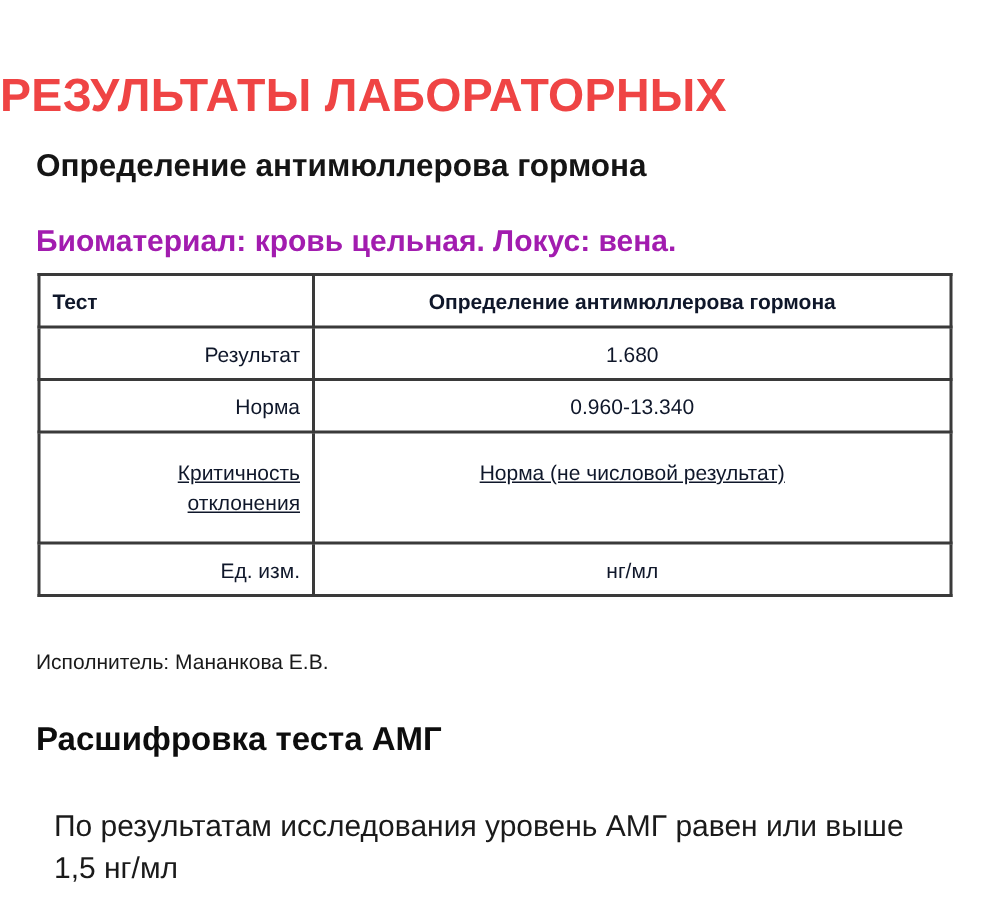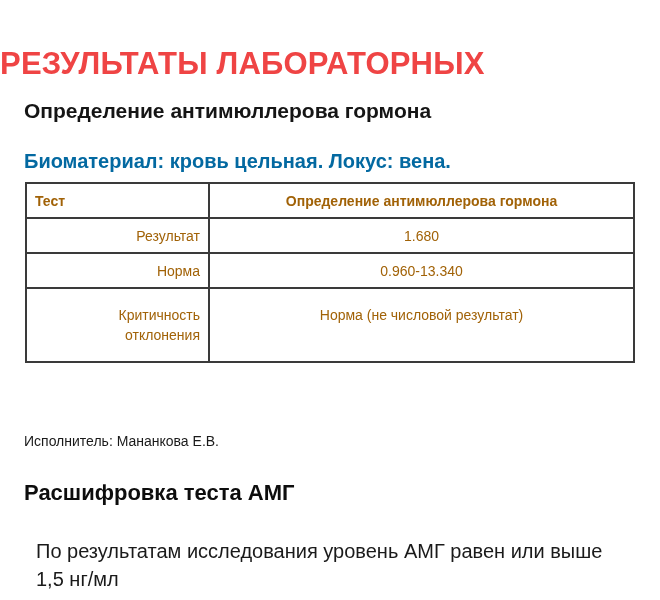--- a/index.html
+++ b/index.html
@@ -37,46 +37,46 @@
       line-height: 26px;
       color: #151515;
     }
     .biomaterial {
       position: absolute;
       left: 24px;
       top: 148px;
       font-weight: bold;
       font-size: 20px;
       line-height: 26px;
-      color: #0369a1;
+      color: #a21caf;
     }
     table.results {
       position: absolute;
       left: 25px;
       top: 182px;
       width: 610px;
       border-collapse: collapse;
       font-size: 14px;
-      color: #a16207;
+      color: #0f172a;
     }
     table.results td, table.results th {
       border: 2px solid #3a3a3a;
       padding: 0 8px;
       vertical-align: middle;
     }
     table.results th {
       font-weight: bold;
       height: 33px;
     }
     table.results th.col-label { text-align: left; width: 165px; }
     table.results th.col-value { text-align: center; }
     table.results td { height: 33px; }
     table.results td.label { text-align: right; width: 165px; line-height: 20px; }
     table.results td.value { text-align: center; }
-    table.results tr.tall td { height: 54px; }
+    table.results tr.tall td { height: 54px; text-decoration: underline; }
     table.results tr.tall td.value { vertical-align: top; padding-top: 18px; }
     .executor {
       position: absolute;
       left: 24px;
       top: 432px;
       font-size: 14px;
       line-height: 18px;
       color: #1a1a1a;
     }
     .decode-heading {
@@ -127,20 +127,24 @@
       <td class="label">Норма</td>
       <td class="value">0.960-13.340</td>
     </tr>
     <tr class="tall">
       <td class="label">
         <div>Критичность</div>
         <div>отклонения</div>
       </td>
       <td class="value">Норма (не числовой результат)</td>
     </tr>
+    <tr>
+      <td class="label">Ед. изм.</td>
+      <td class="value">нг/мл</td>
+    </tr>
   </tbody>
 </table>
 
 <div class="executor">Исполнитель: Мананкова Е.В.</div>
 
 <div class="decode-heading">Расшифровка теста АМГ</div>
 
 <div class="decode-text">
   <div>По результатам исследования уровень АМГ равен или выше</div>
   <div>1,5 нг/мл</div>

